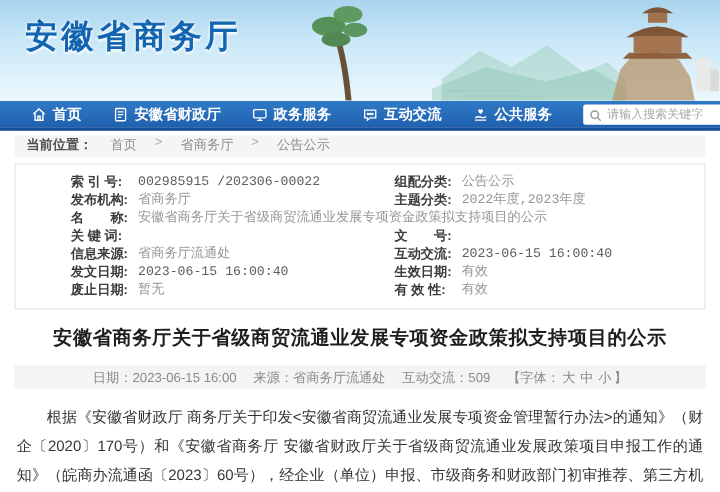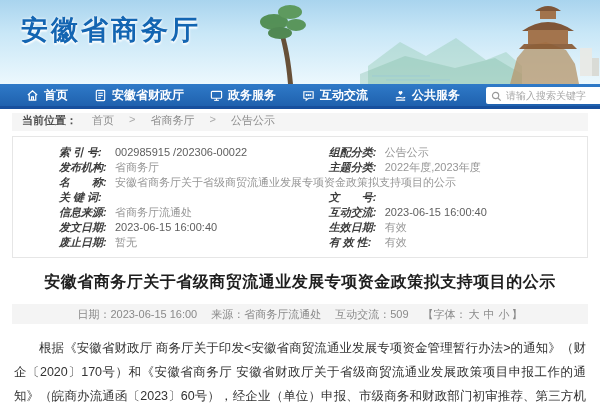--- a/index.html
+++ b/index.html
@@ -54,22 +54,22 @@
   .bc-link{color:#8d8d8d;cursor:pointer;text-decoration:none;}
   .bc-sep{color:#aaa;}
 
   
   .meta-box{margin:5px 12px 0;border:1px solid #e6e6e6;background:#fff;padding:8px 0 7px;}
   .meta-row{display:flex;line-height:15px;font-size:11px;}
   .meta-cell{display:flex;min-width:0;}
   .meta-cell.left{flex:0 0 55%;padding-left:46px;box-sizing:border-box;}
   .meta-cell.left.wide{flex:1;align-items:flex-end;}
   .meta-cell.right{flex:1;align-items:flex-end;}
-  .m-label{flex:none;width:56px;font-weight:bold;color:#3d3d3d;white-space:pre;font-style:italic;}
-  .m-value{color:#969696;white-space:nowrap;overflow:hidden;}
+  .m-label{flex:none;width:56px;font-weight:bold;color:#3d3d3d;white-space:pre;}
+  .m-value{color:#969696;white-space:nowrap;overflow:hidden;font-family:Liberation Mono, monospace;}
   .m-value.v-dark{color:#5e5e5e;}
 
   
   .article-title{
     margin:14px 20px 0;text-align:center;
     font-size:16px;font-weight:bold;color:#1e1e1e;letter-spacing:.5px;
   }
   .info-bar{
     margin:11px 12px 12px;background:#f4f4f4;height:20px;
     display:flex;justify-content:center;align-items:center;

